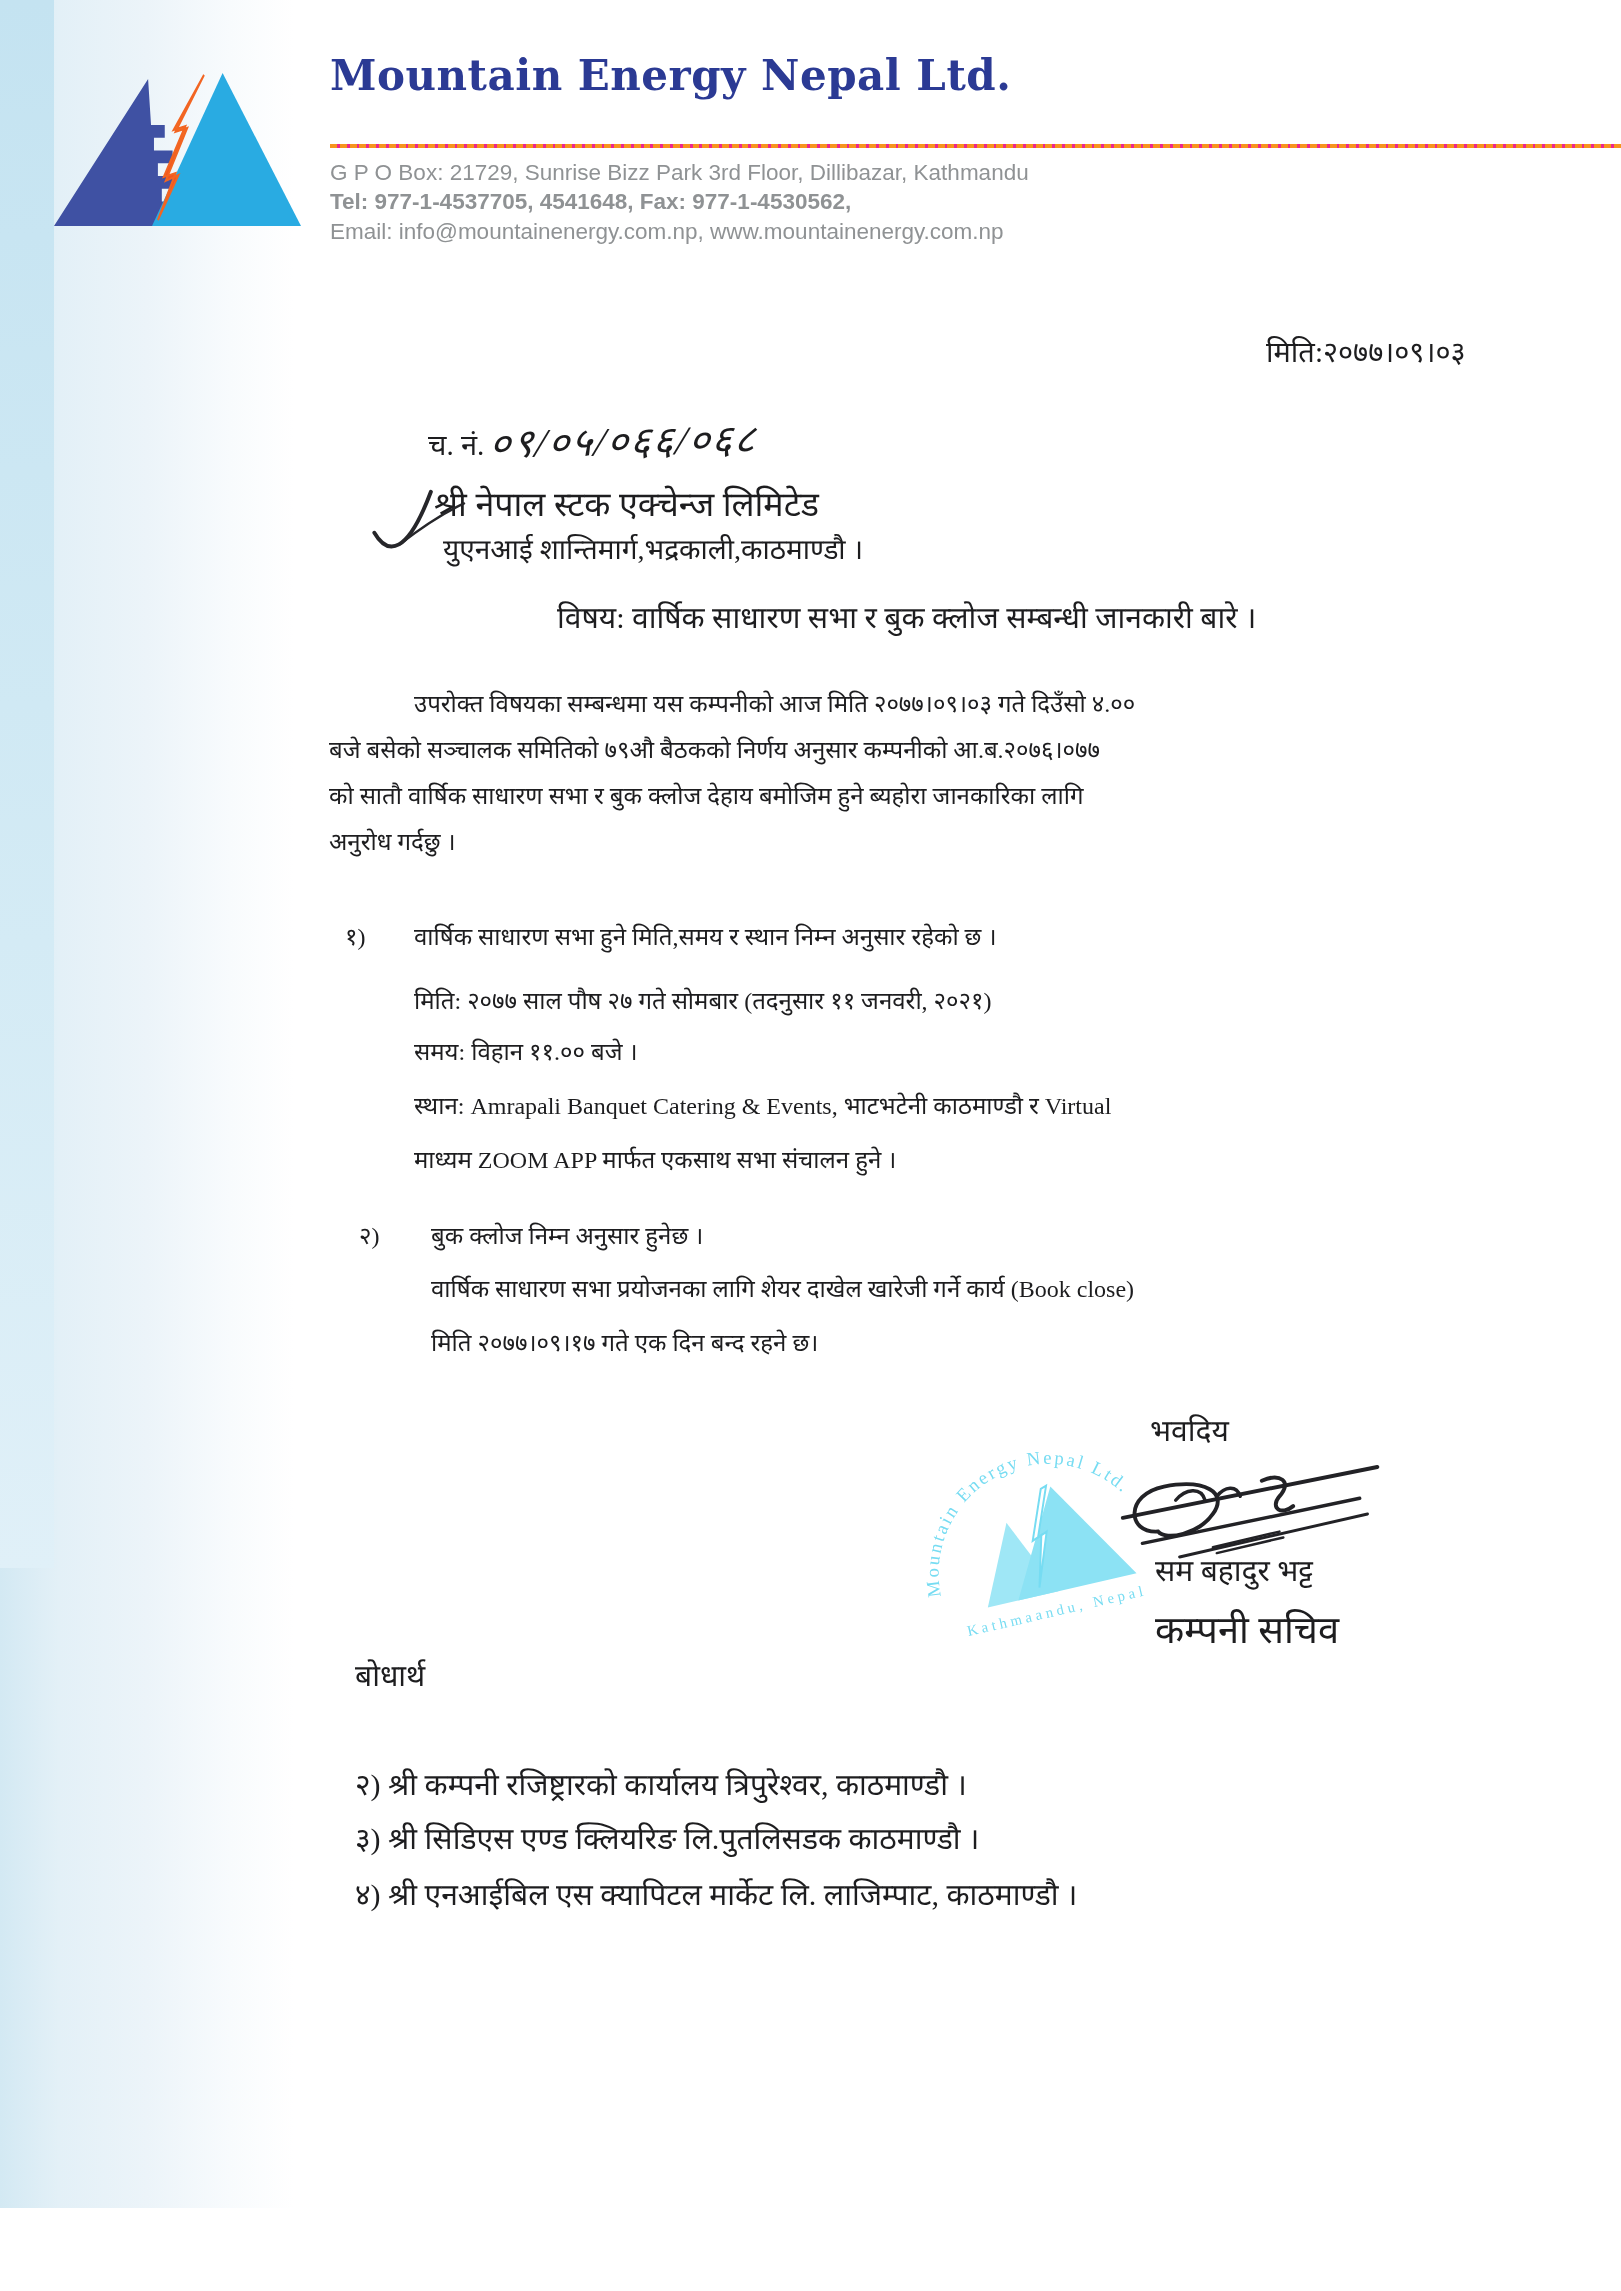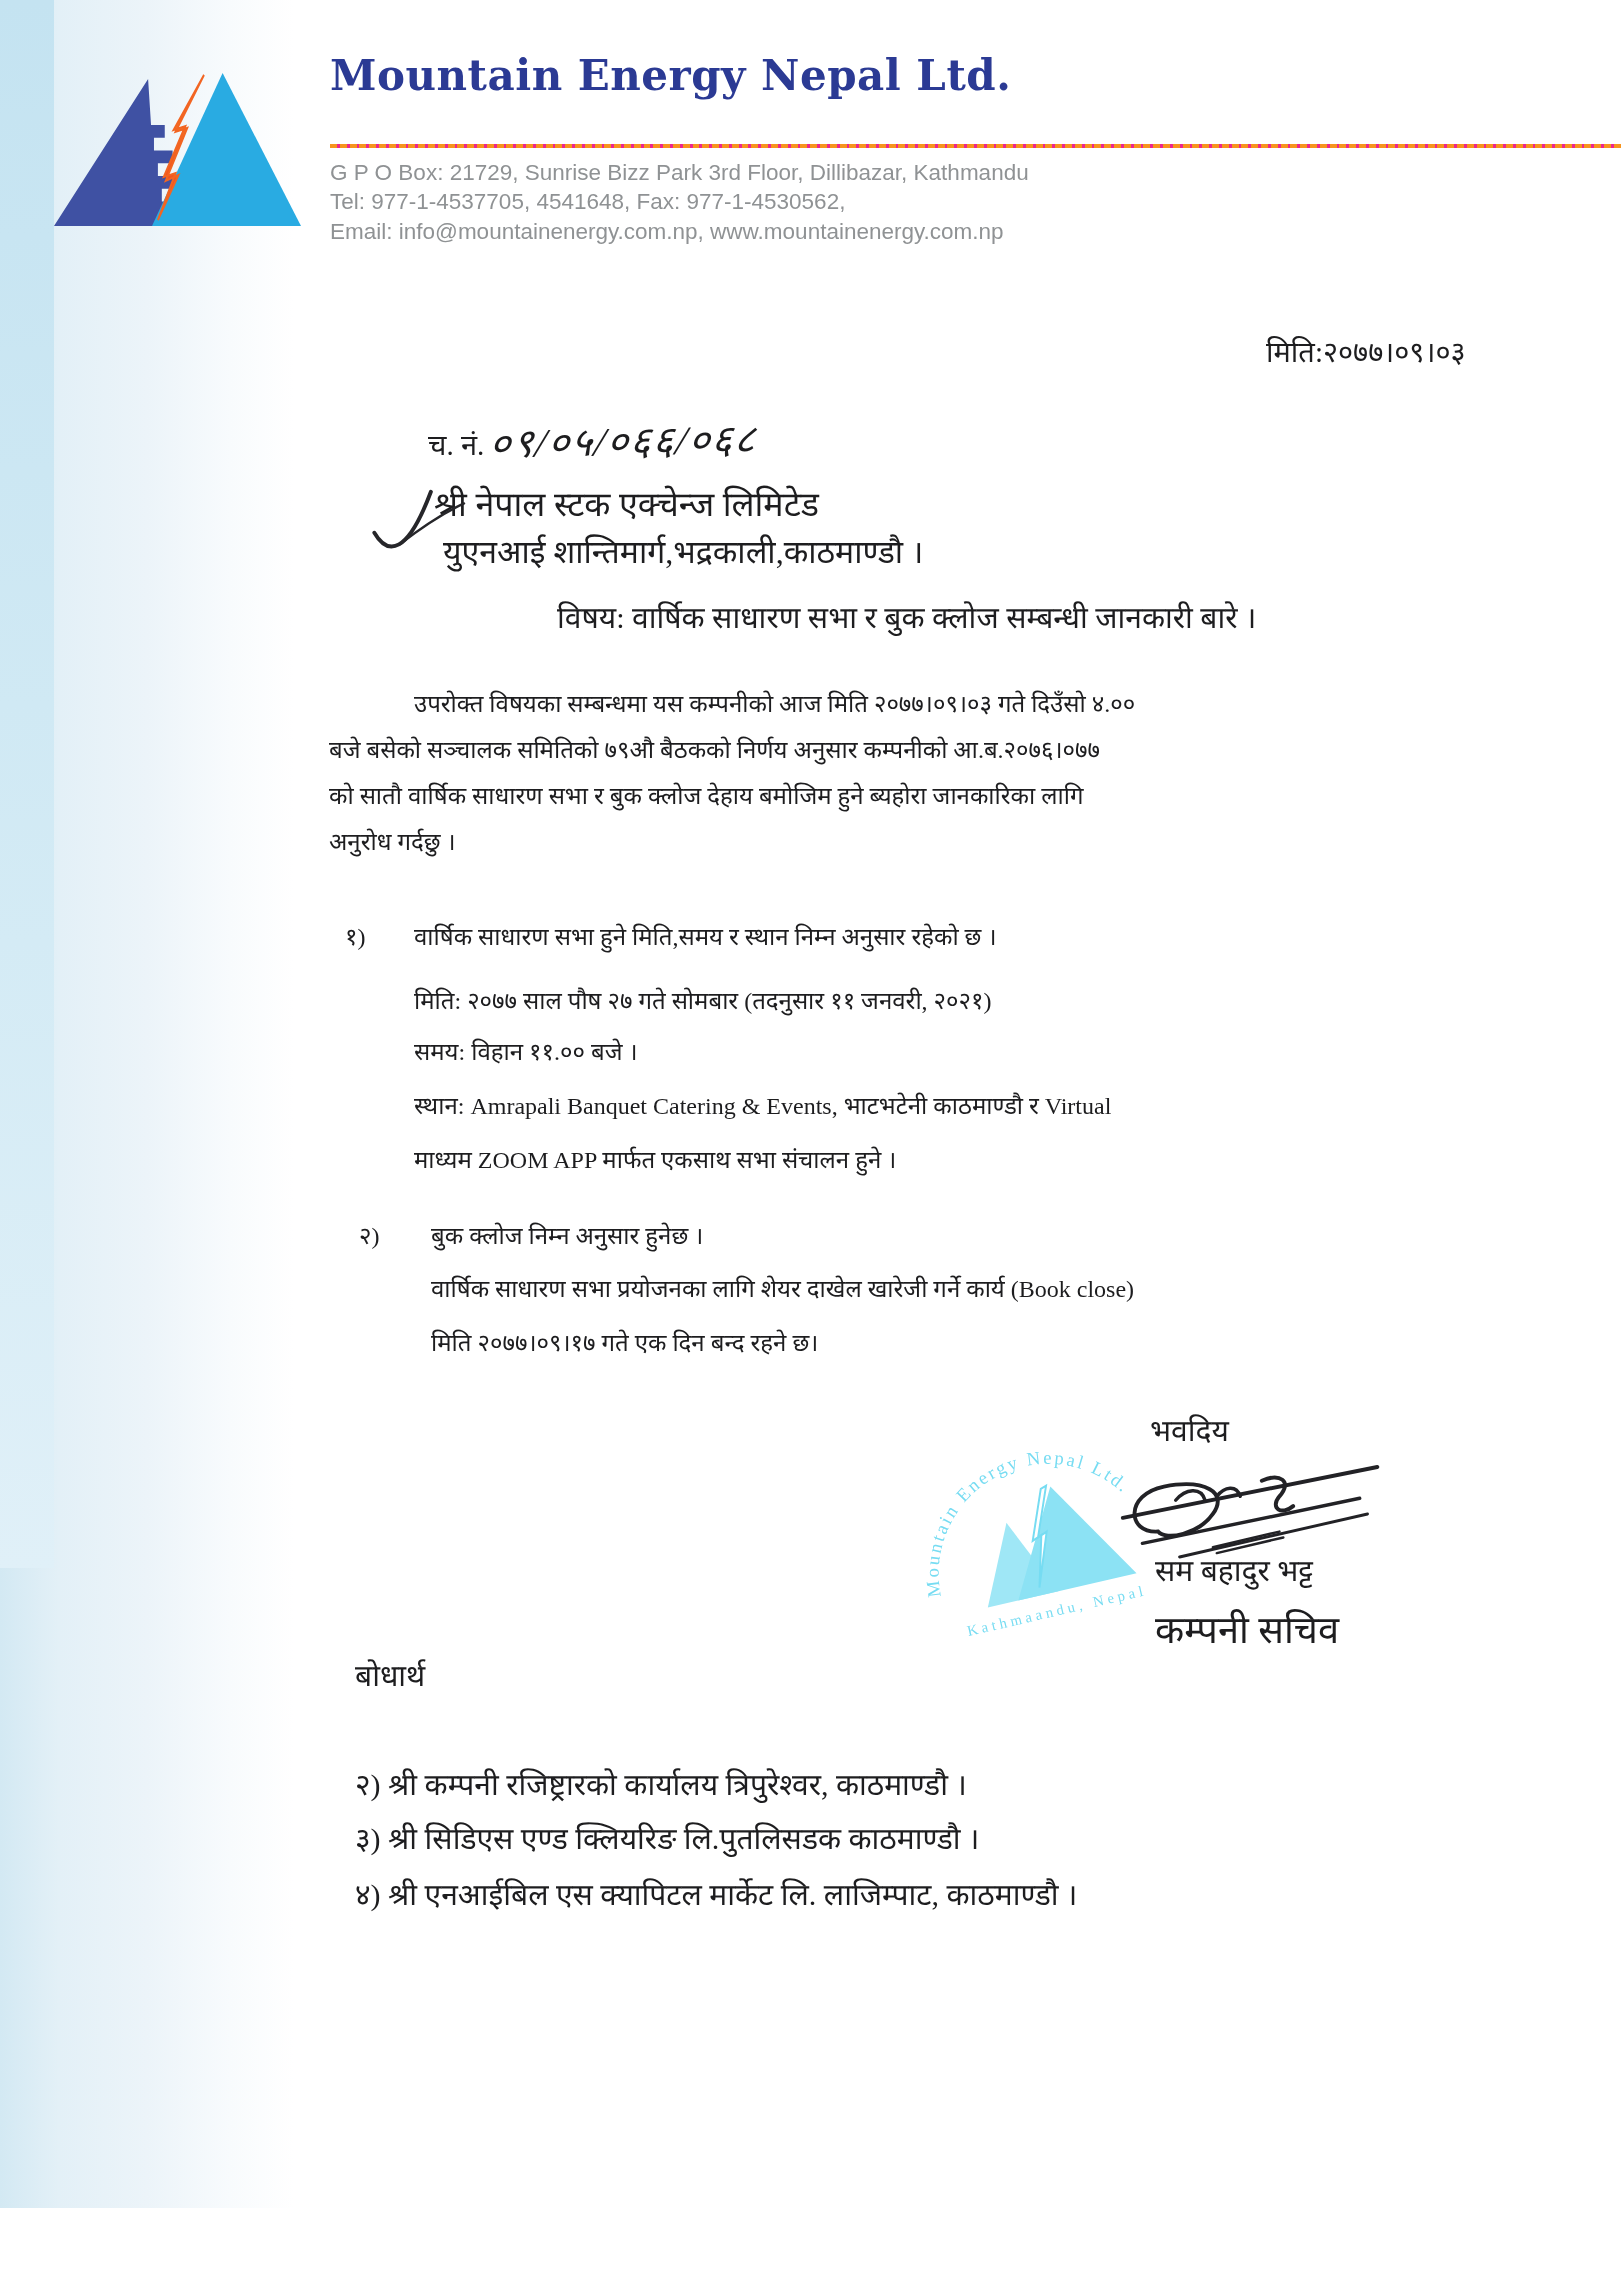--- a/index.html
+++ b/index.html
@@ -23,30 +23,30 @@
   .company-title{
     left:330px;top:51px;
     font-family:"DejaVu Serif",serif;font-weight:700;
     font-size:42px;color:#2b3a94;letter-spacing:0.5px;
   }
   .divider{
     position:absolute;left:330px;top:144px;width:1291px;height:3.9px;
     background:repeating-linear-gradient(90deg,#f7941d 0 6.9px,#ec268f 6.9px 9.8px);
   }
   .contact{left:330px;font-family:"Liberation Sans",sans-serif;font-size:22.5px;color:#8f9294;}
-  .c1{top:160px;} .c2{top:189px;} .c3{top:219px;}
+  .c1{top:160px;} .c2{top:189px;font-weight:bold;} .c3{top:219px;}
   .dev{font-family:"Liberation Serif",serif;text-align:right;}
   .date-line{left:1266px;top:331px;font-size:29px;}
   .ref-line{left:428px;top:412px;font-size:29px;}
   .ref-number{
     display:inline-block;font-size:40px;font-style:italic;
     transform:skewX(-6deg) rotate(-1deg);letter-spacing:2px;margin-left:5.9px;
   }
   .addr1{left:434px;top:480px;font-size:34px;}
-  .addr2{left:443px;top:529px;font-size:32px;}
+  .addr2{left:443px;top:529px;font-size:28px;}
   .subject{left:545px;top:596px;font-size:30px;margin-left:12px;}
   .bl{font-size:24px;}
   .p0{left:414px;top:686px;} .p1{left:329px;top:732px;}
   .p2{left:329px;top:778px;} .p3{left:329px;top:824px;}
   .i1n{left:345px;top:919px;} .i1t{left:414px;top:919px;}
   .i1s0{left:414px;top:983px;} .i1s1{left:414px;top:1034px;}
   .i1s2{left:414px;top:1088px;} .i1s3{left:414px;top:1142px;}
   .i2n{left:359px;top:1218px;} .i2t{left:431px;top:1218px;}
   .i2s0{left:431px;top:1271px;} .i2s1{left:431px;top:1325px;}
   .closing{left:1150px;top:1409px;font-size:30px;}

